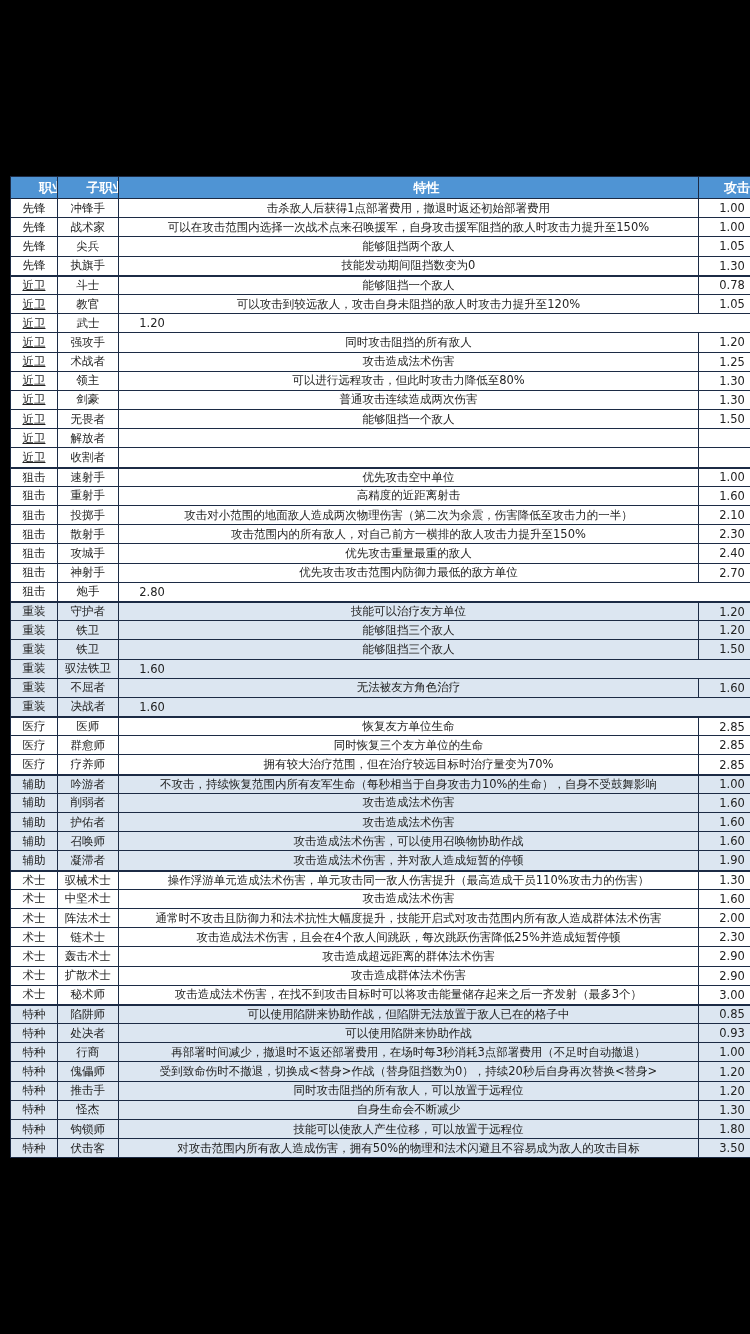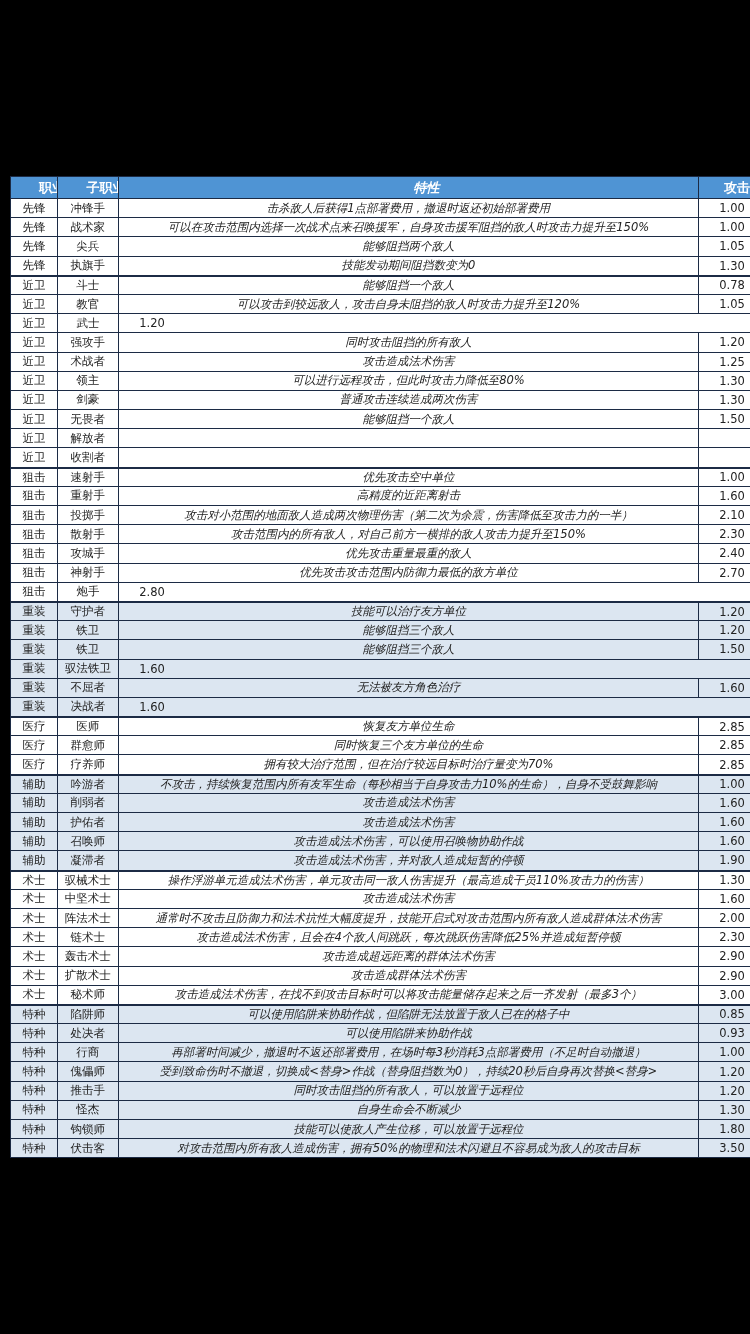--- a/index.html
+++ b/index.html
@@ -42,23 +42,23 @@
     align-items: center;
     justify-content: center;
     font-size: 11.5px;
     color: var(--text-color, #222222);
     border-right: 1px solid var(--border-color, #1c2b45);
     overflow: hidden;
     white-space: nowrap;
   }
   .c0 { width: 47px; }
   .c1 { width: 61px; }
-  .c2 { width: 582px; font-style: italic; }
+  .c2 { width: 582px; }
   .c3 { width: 66px; border-right: none; }
-  .u { }
+  .u { text-decoration: underline; }
 </style>
 </head>
 <body>
 
 <div class="sheet">
   <div class="hrow">
     <div class="cell c0">职业</div>
     <div class="cell c1">子职业</div>
     <div class="cell c2">特性</div>
     <div class="cell c3">攻击间隔</div>

